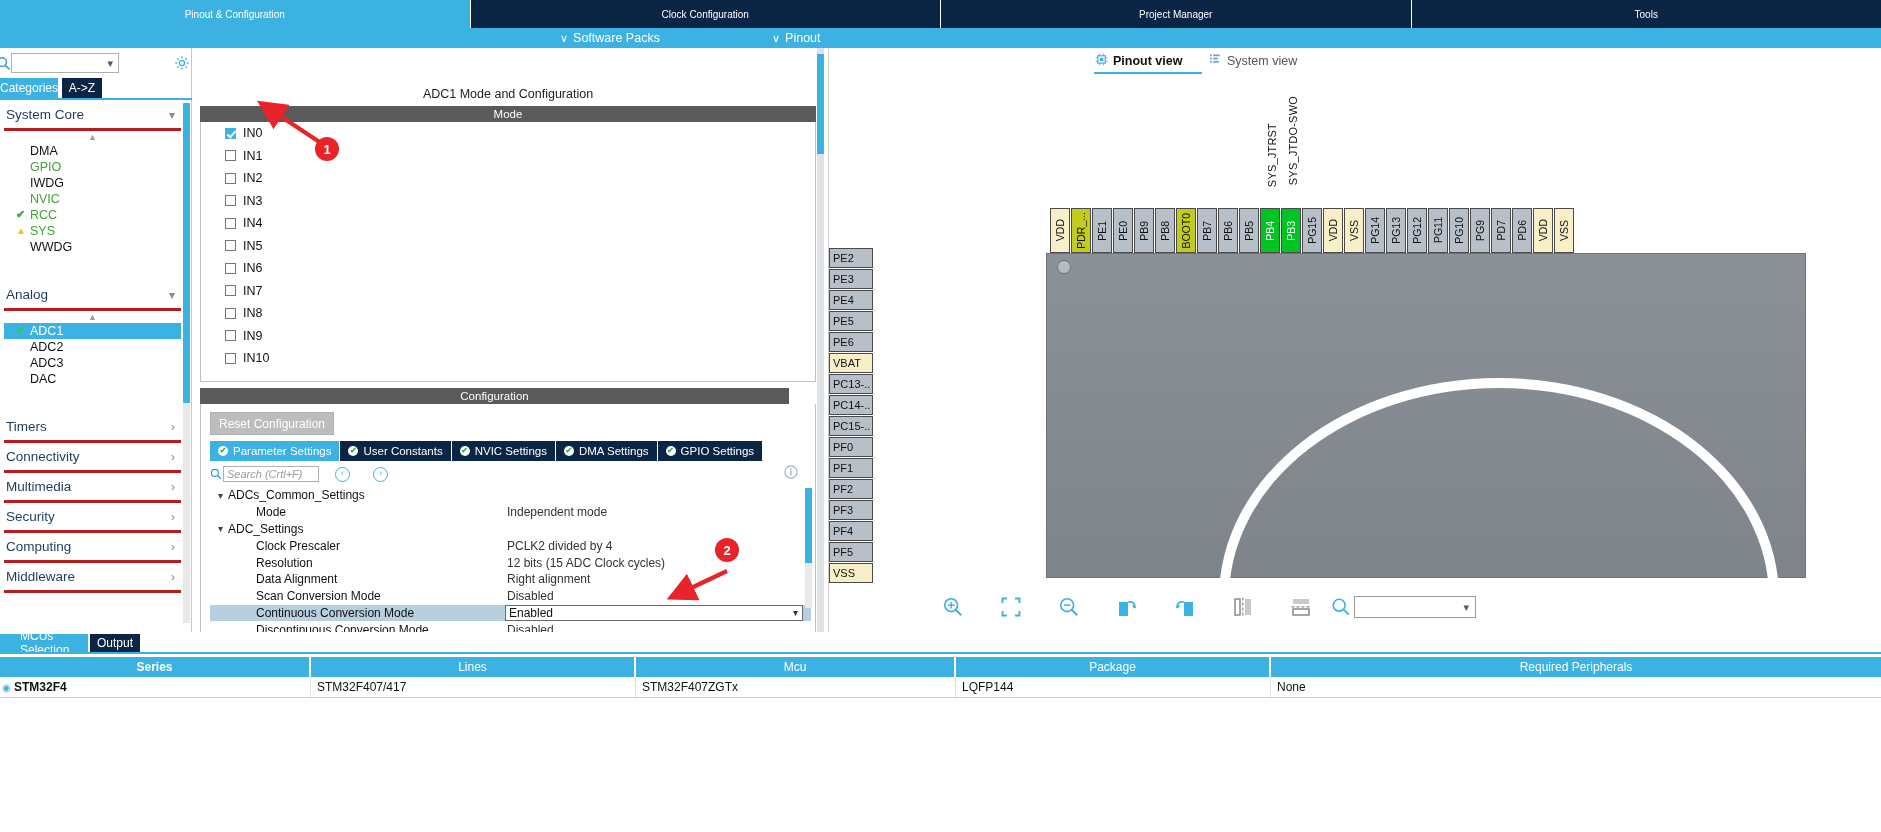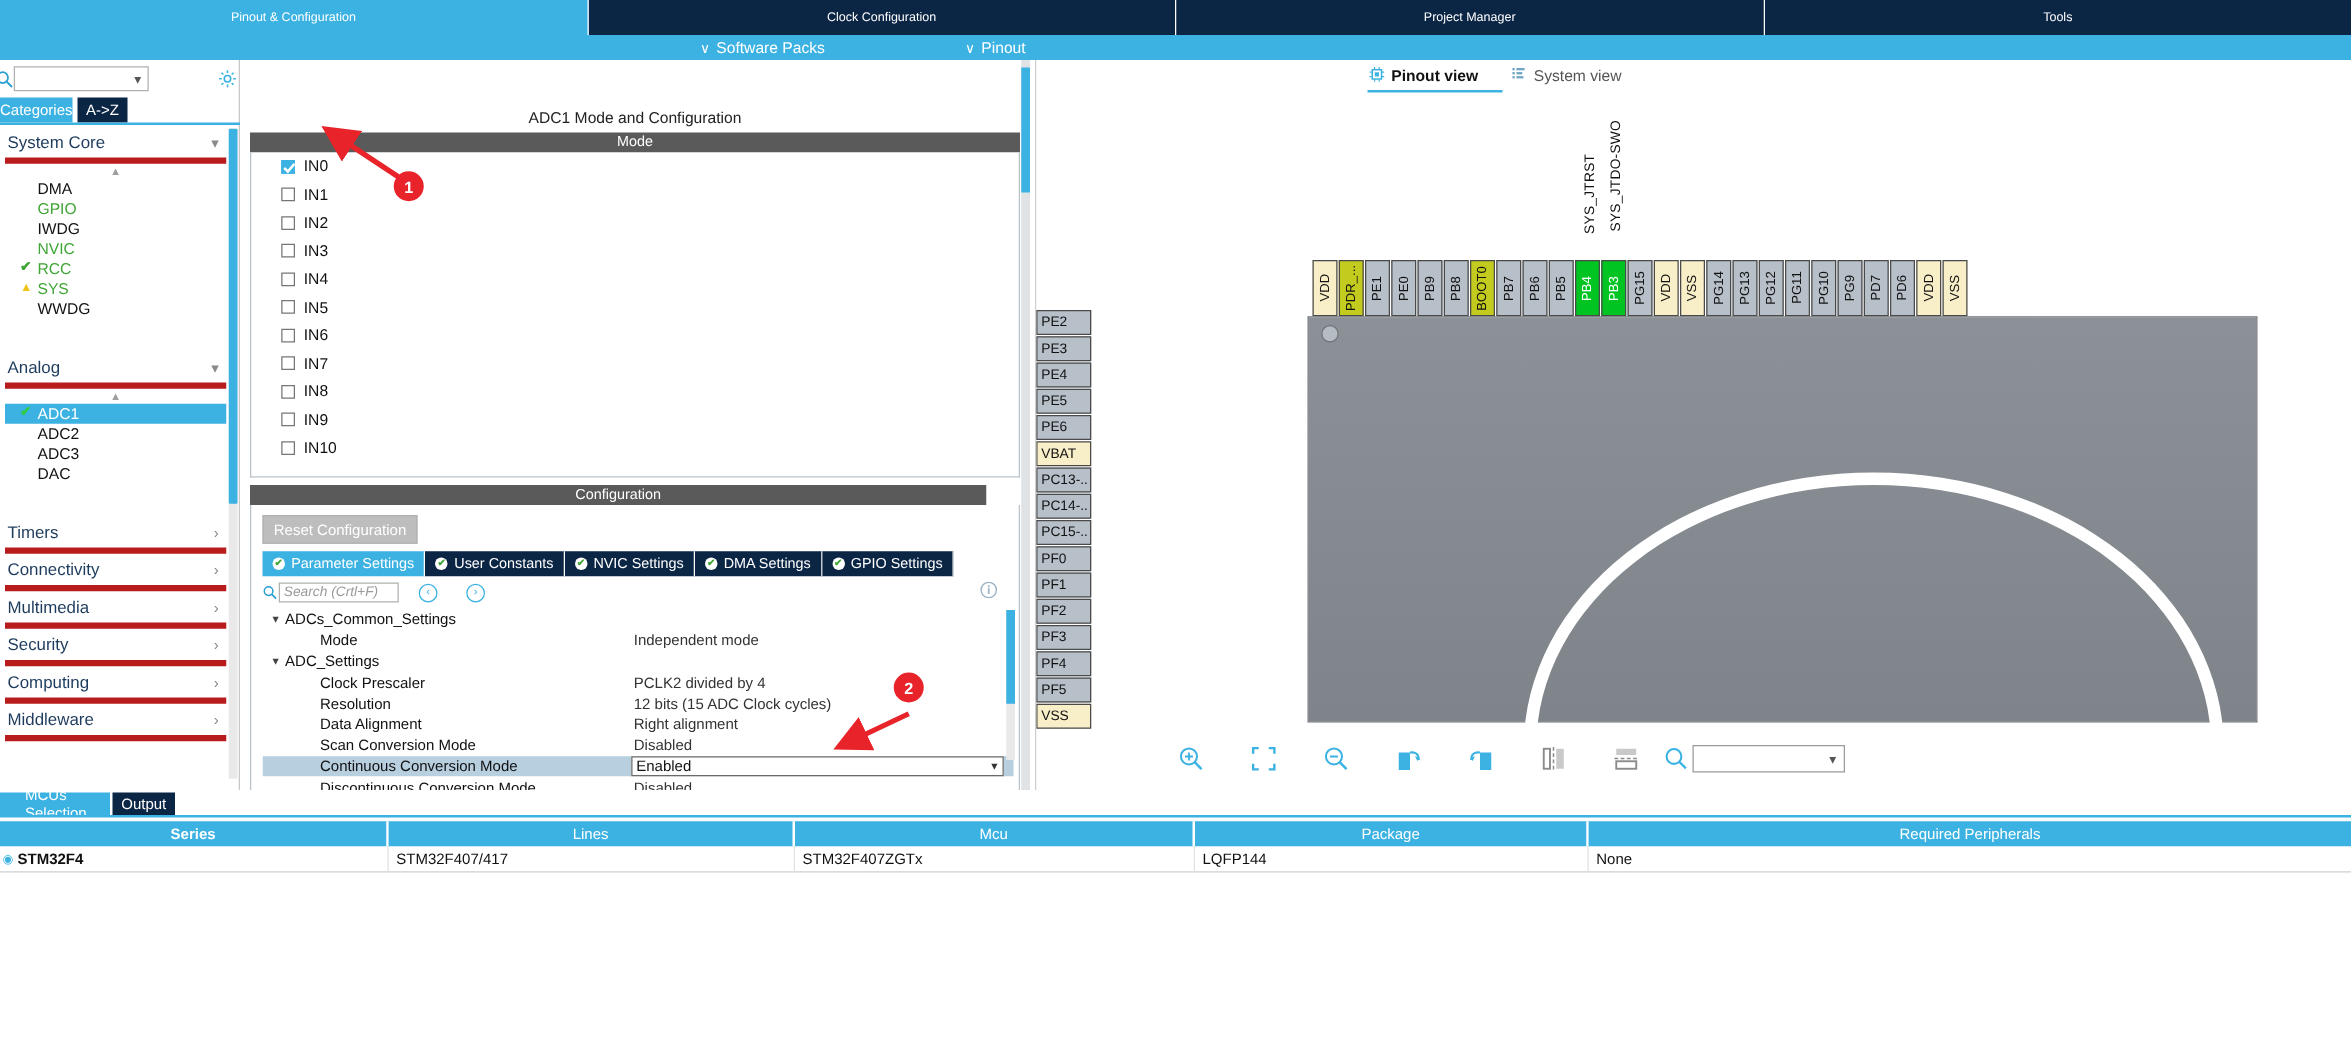--- a/index.html
+++ b/index.html
@@ -33,21 +33,21 @@
 
   .cat-tabs{position:absolute;left:0;top:30px;width:192px;height:20px;}
   .cat-tab{position:absolute;top:0;height:20px;display:flex;align-items:center;justify-content:center;font-size:12px;box-sizing:border-box;}
   .cat-tab.active{left:0;width:58px;background:#3cb2e2;color:#fff;}
   .cat-tab.inactive{left:62px;width:40px;background:#0b2545;color:#fff;}
   .cat-underline{position:absolute;left:0;top:50px;width:192px;height:2px;background:#3cb2e2;}
 
   .tree{position:absolute;left:0;top:53px;width:185px;height:528px;overflow:hidden;}
   .grp{position:relative;width:177px;margin-left:4px;}
   .grp-hdr{height:30px;display:flex;align-items:center;justify-content:space-between;
-    border-bottom:5px solid #b91c1c;font-size:13.5px;color:#1d3b5c;padding:0 6px 0 2px;box-sizing:border-box;}
+    border-bottom:3px solid #b91c1c;font-size:13.5px;color:#1d3b5c;padding:0 6px 0 2px;box-sizing:border-box;}
   .grp-hdr .arrow{color:#8a8a8a;font-size:12px;}
   .sep-handle{height:12px;display:flex;align-items:center;justify-content:center;color:#9e9e9e;font-size:9px;line-height:1;}
   .leaf{height:16px;display:flex;align-items:center;font-size:12.5px;color:#111;padding-left:26px;box-sizing:border-box;position:relative;}
   .leaf.green{color:#3fa535;}
   .leaf.sel{background:#3cb2e2;color:#ffffff;}
   .leaf .mk{position:absolute;left:12px;top:1px;font-size:11px;line-height:13px;}
   .leaf .mk.check{color:#3fa535;font-weight:bold;}
   .leaf.sel .mk.check{color:#2ecc40;}
   .leaf .mk.warn{color:#f0c419;font-size:10px;}
   .spacer{height:26px;}

